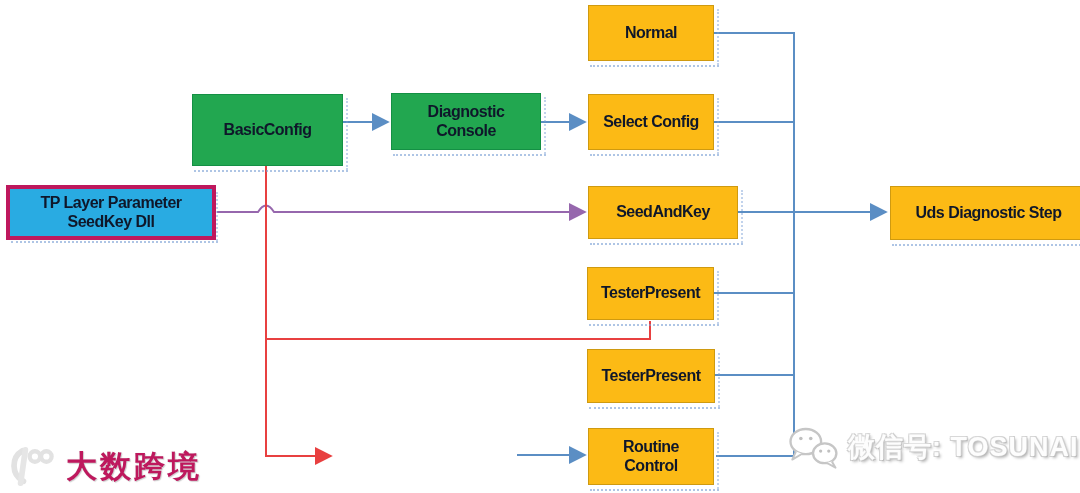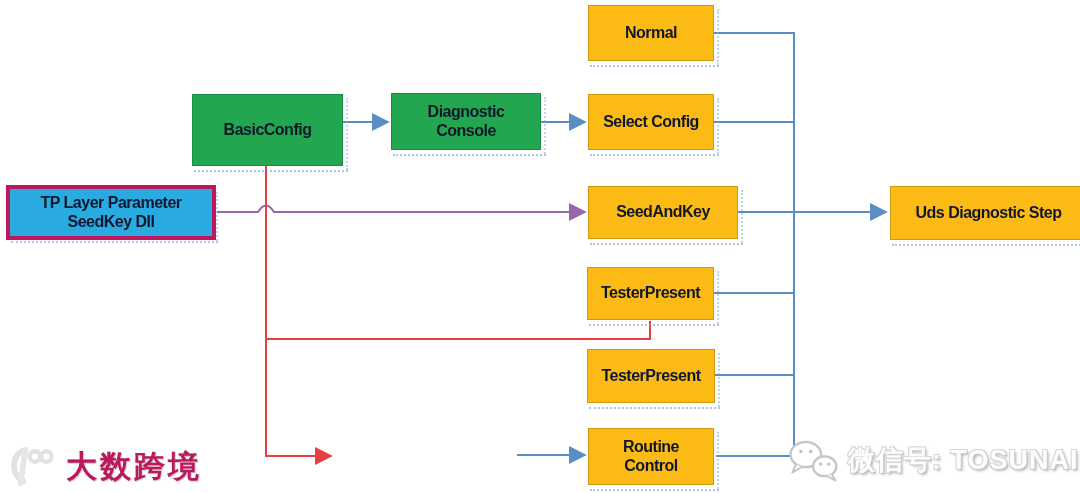--- a/index.html
+++ b/index.html
@@ -39,21 +39,21 @@
   #n-tester  {left:587px;top:349px;width:128px;height:54px;}
   #n-routine {left:588px;top:428px;width:126px;height:57px;text-align:center;}
   #n-system  {left:335px;top:428px;width:182px;height:54px;}
   #n-uds     {left:890px;top:186px;width:197px;height:54px;}
 
   
   .wm{position:absolute;z-index:5;display:flex;align-items:center;gap:8px;}
   #wm-brand{left:8px;top:446px;}
   #wm-brand .wm-text{font-size:31px;font-weight:bold;letter-spacing:3px;color:#be185d;
         text-shadow:0 0 1px #d4d4d4, 1px 1px 1px #cccccc;}
-  #wm-wechat{left:786px;top:436px;}
+  #wm-wechat{left:786px;top:423px;}
   #wm-wechat .wm-text{font-size:27px;font-weight:bold;color:#fdfdfd;letter-spacing:1px;
         text-shadow:-1px -1px 0 #d8d8d8,1px -1px 0 #cfcfcf,-1px 1px 0 #cfcfcf,1px 1px 0 #bdbdbd,2px 2px 3px #b5b5b5;}
   .wm svg{display:block;}
 </style>
 </head>
 <body>
 
 <div id="canvas">
 
   <svg id="edges" width="1080" height="493" viewBox="0 0 1080 493">

